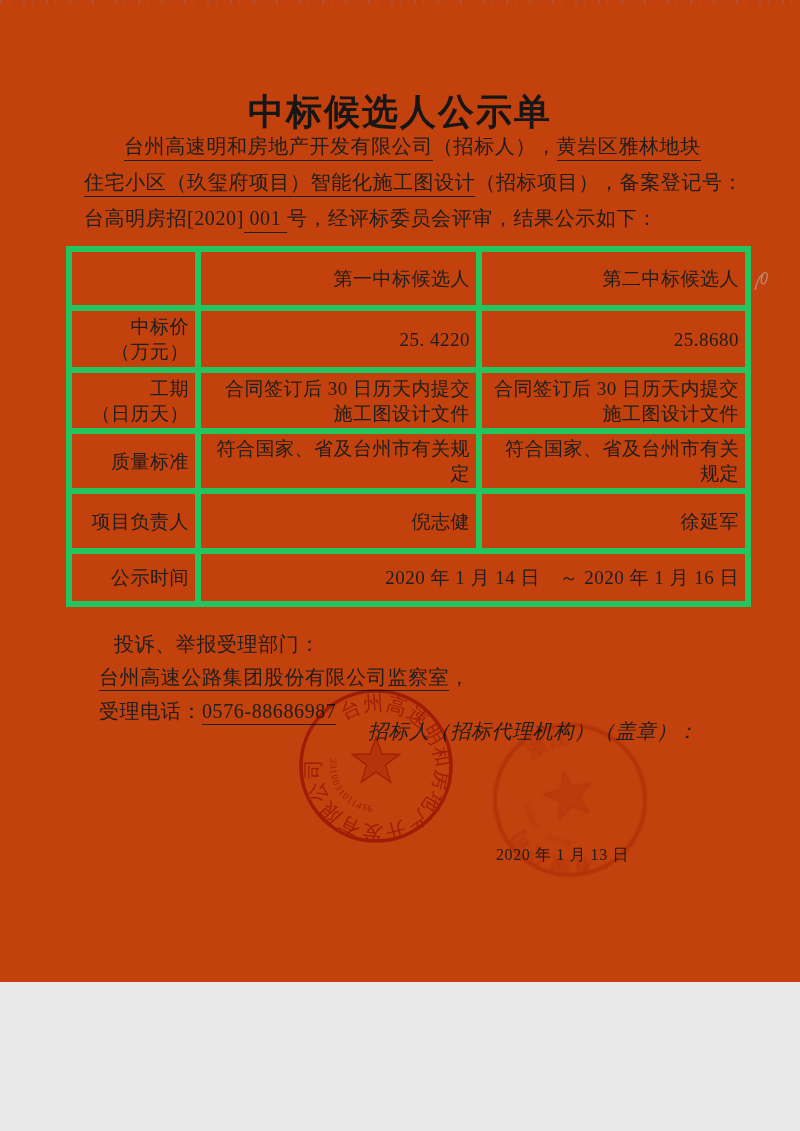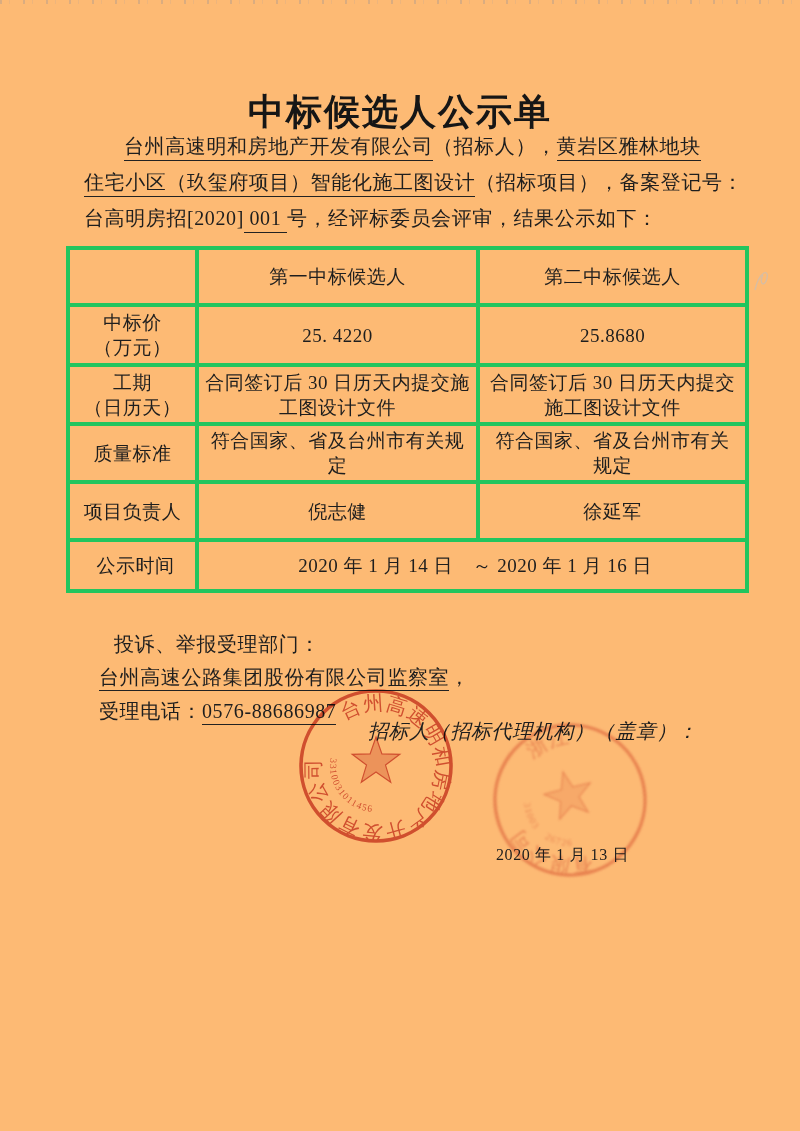--- a/index.html
+++ b/index.html
@@ -1,18 +1,18 @@
 <!DOCTYPE html>
 <html><head>
 <meta charset="utf-8">
 <style>
   html,body{margin:0;padding:0;background:#e9e9e9;}
   .page{
-    position:relative;width:800px;height:1131px;margin:0 auto;
-    background:#fdba74;overflow:hidden;
+    position:relative;width:800px;height:982px;margin:0 auto;
+    background:#c2410c;overflow:hidden;
     font-family:"Liberation Serif","DejaVu Serif",serif;
     color:#1e1e1e;
   }
   .top-noise{
     position:absolute;left:0;top:0;width:800px;height:4px;
     background:repeating-linear-gradient(90deg,
       rgba(110,130,165,.30) 0 2px, rgba(255,255,255,0) 2px 9px,
       rgba(140,150,175,.18) 9px 10px, rgba(255,255,255,0) 10px 23px);
     opacity:.8;
   }
@@ -29,21 +29,21 @@
   }
   .intro p.indent{padding-left:40px;}
   .seg-u{border-bottom:1.6px solid #222;padding-bottom:3px;}
   .u{border-bottom:1.6px solid #222;padding-bottom:2px;white-space:pre;}
 
   table.bid-table{
     position:absolute;left:66px;top:246px;width:679px;
     border-collapse:collapse;table-layout:fixed;
   }
   table.bid-table td{
-    border:4px solid #22c55e;text-align:center;vertical-align:middle;
+    border:6px solid #22c55e;text-align:right;vertical-align:middle;
     font-size:19px;color:#1e1e1e;padding:2px 6px;letter-spacing:.5px;
     line-height:25px;
   }
   tr.r1 td{height:49px;} tr.r2 td{height:50px;} tr.r3 td{height:52px;}
   tr.r4 td{height:51px;} tr.r5 td{height:48px;} tr.r6 td{height:50px;}
   tr.r7 td{height:43px;padding-left:12px;}
   td.num{font-size:20px;letter-spacing:1px;}
 
   .fl{position:absolute;font-size:20px;letter-spacing:.6px;white-space:pre;}
   .fl-heading{left:114px;top:631px;}

